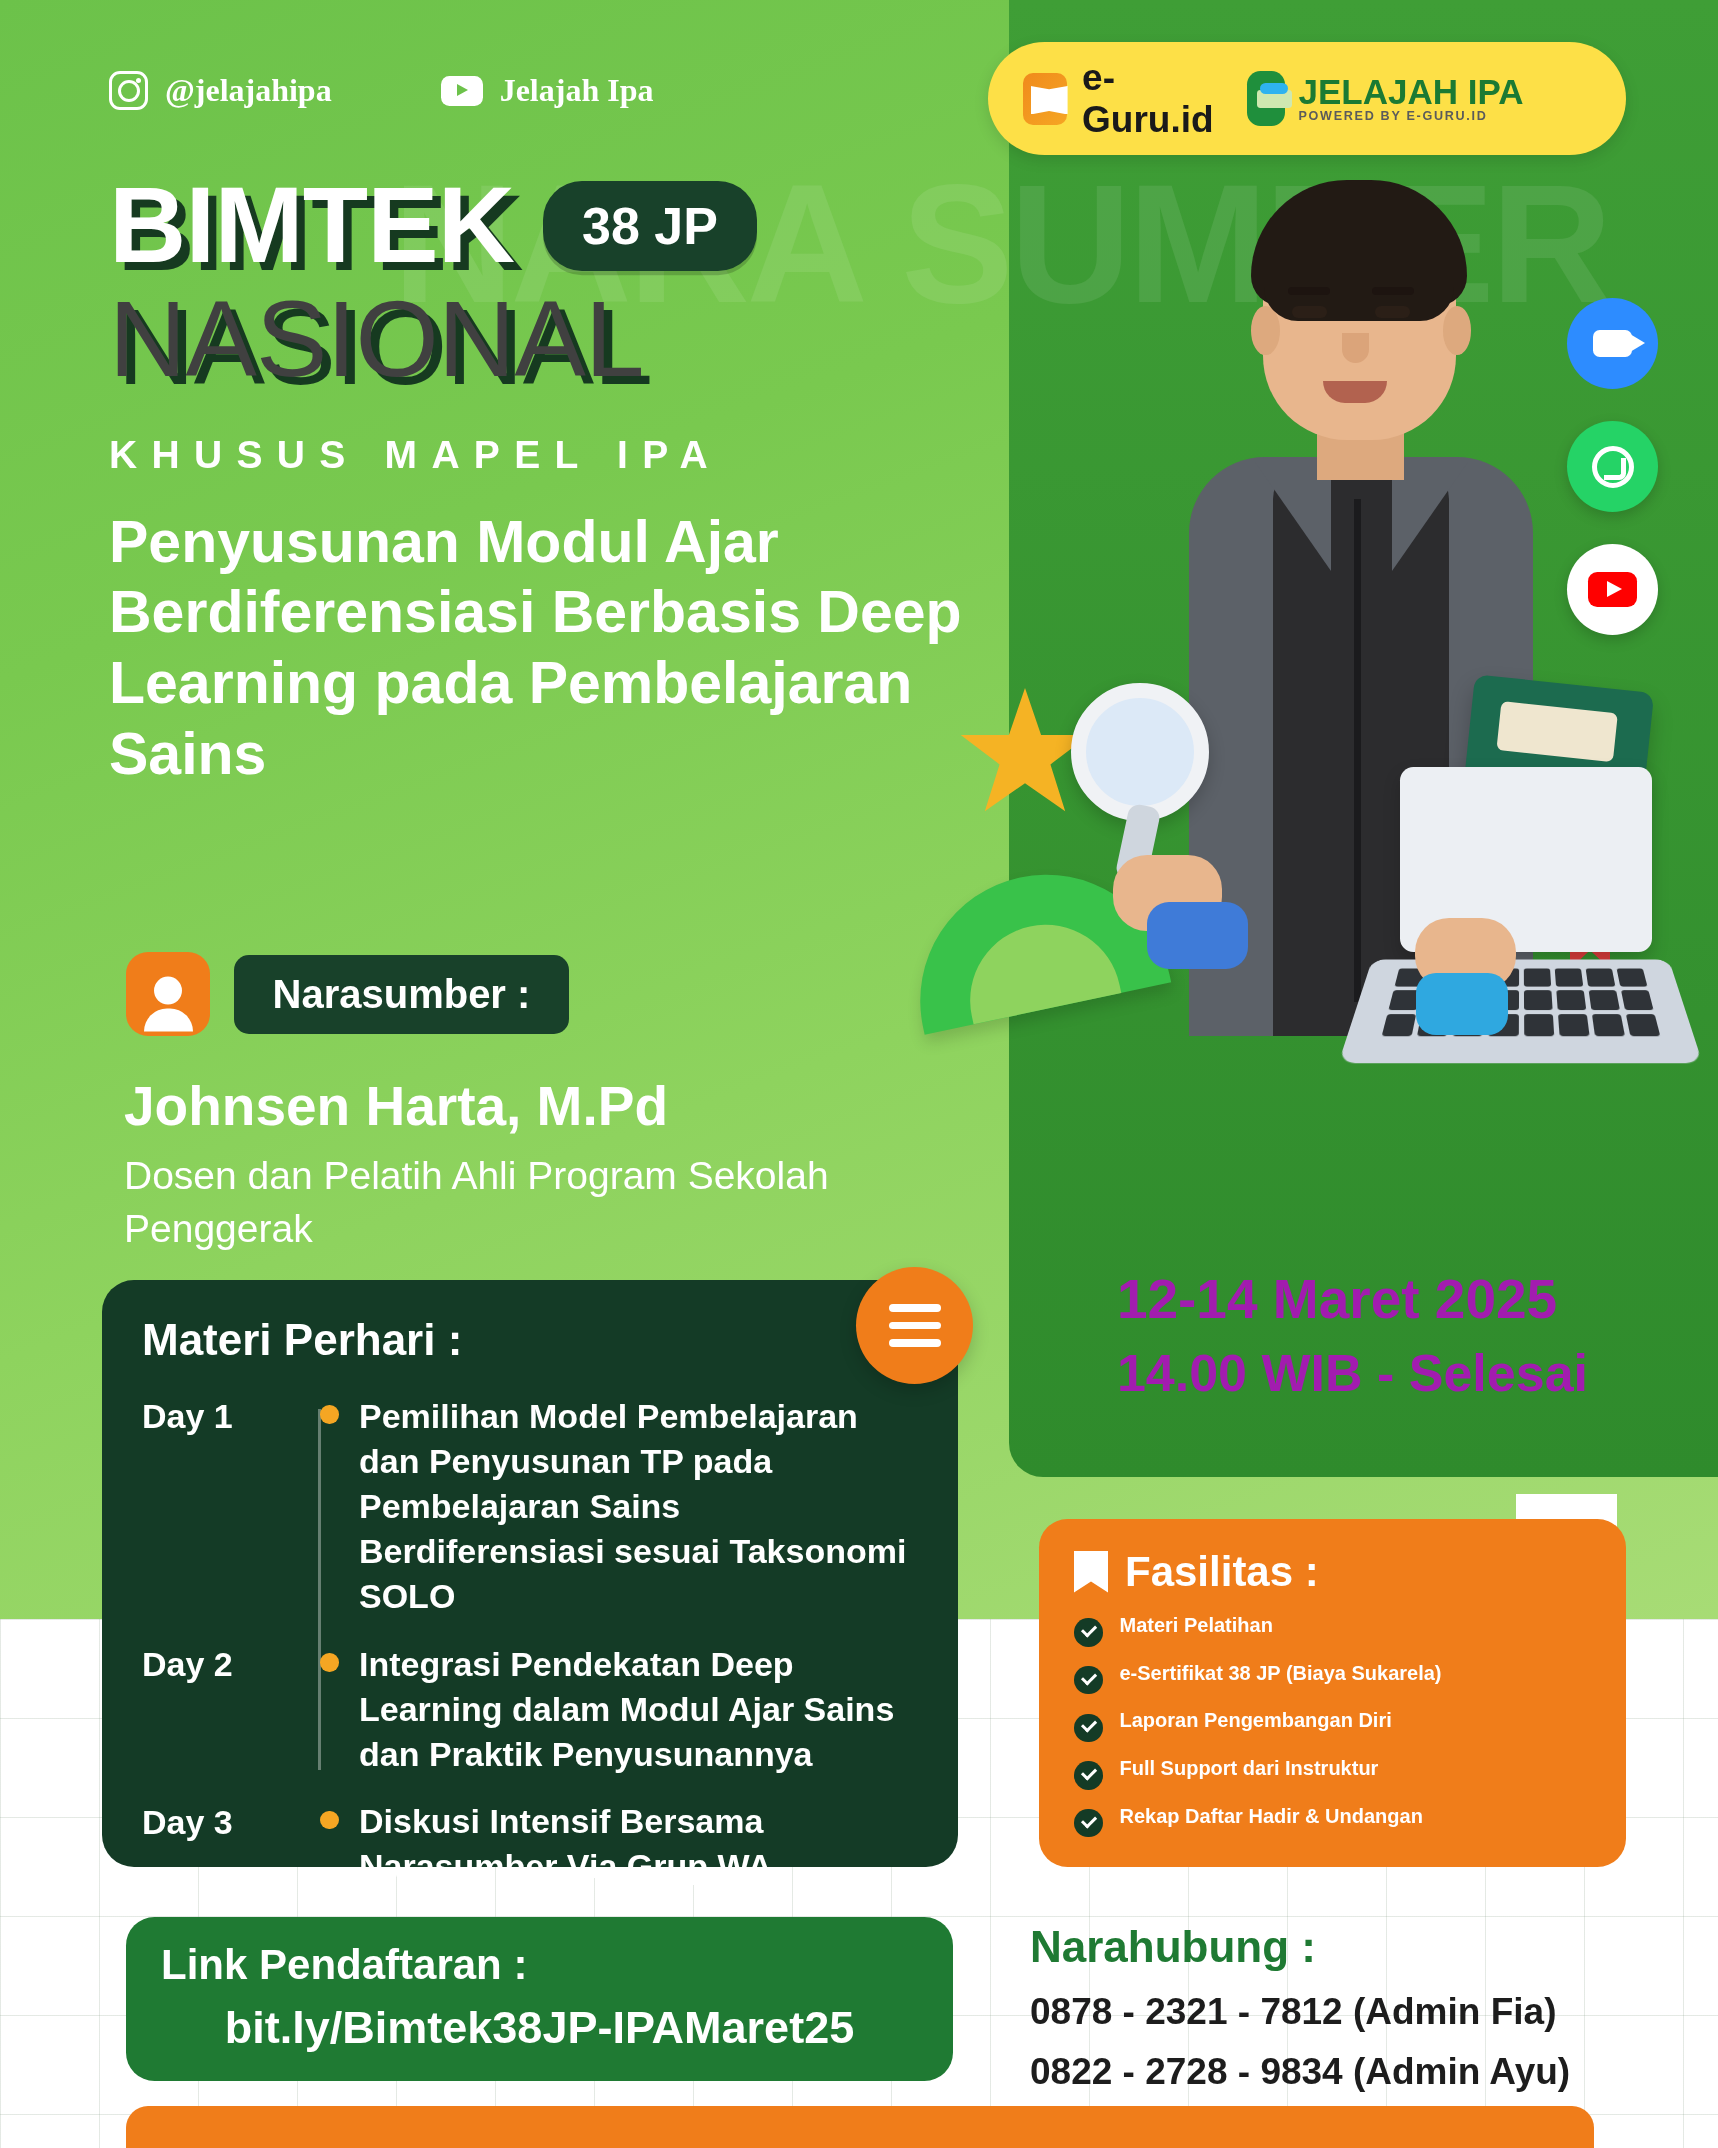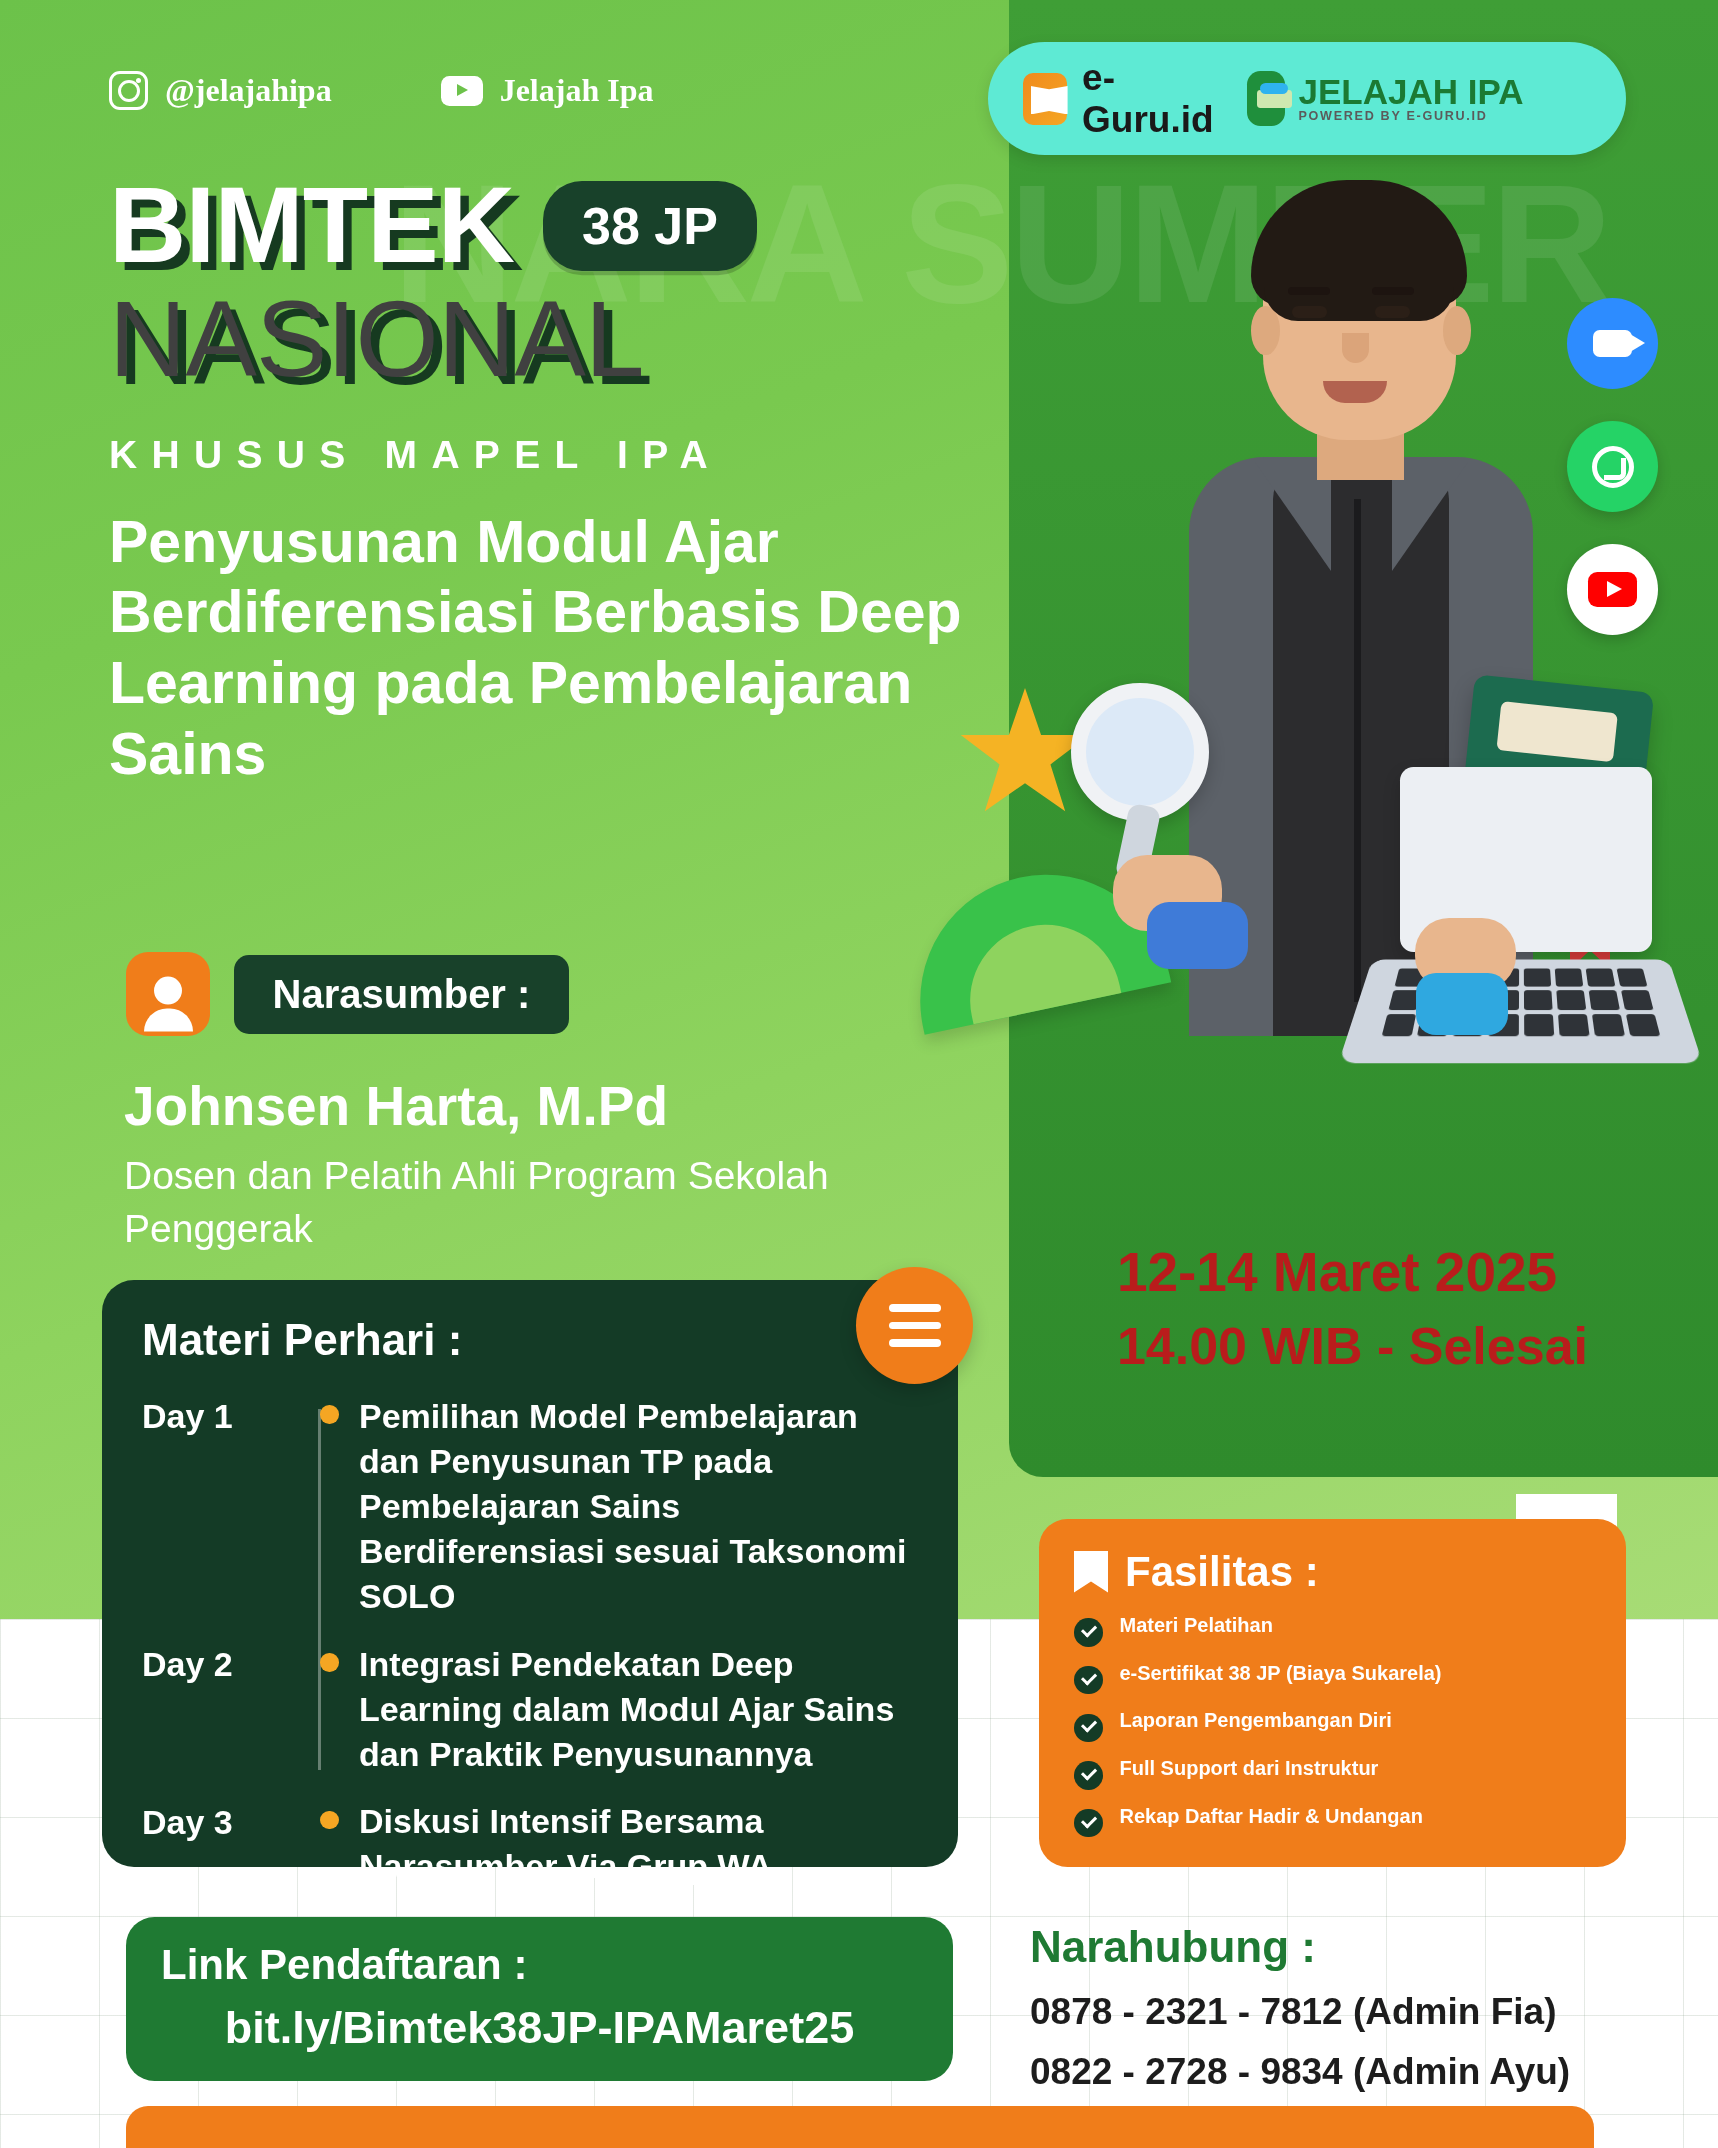--- a/index.html
+++ b/index.html
@@ -97,21 +97,21 @@
     left: 16px; top: 8.4px;
     border-left: 11.7px solid #6cc24a;
     border-top: 6.7px solid transparent;
     border-bottom: 6.7px solid transparent;
   }
   
   .brand-pill {
     position: absolute;
     right: 92px; top: 42px;
     width: 638px; height: 113px;
-    background: #5eead4;
+    background: #fde047;
     border-radius: 57px;
     display: flex; align-items: center;
     padding: 0 35px;
     gap: 25px;
     box-shadow: 0 5px 15px rgba(0,0,0,0.12);
   }
   .eguru-logo { display: flex; align-items: center; gap: 15px; }
   .eguru-mark {
     width: 52px; height: 52px;
     background: linear-gradient(135deg,#f08a1c,#f5a623);
@@ -437,22 +437,22 @@
   .hand2 {
     position: absolute; right: 143px; top: 738px;
     width: 101px; height: 72px; background: #e8b68d; border-radius: 34px;
   }
   .cuff2 {
     position: absolute; right: 151px; top: 793px;
     width: 92px; height: 62px; background: #2fa8e0; border-radius: 20px;
   }
   
   .date-block {
-    position: absolute; right: 130px; top: 1240px;
-    text-align: left; color: #b91c1c;
+    position: absolute; right: 130px; top: 1267px;
+    text-align: left; color: #a21caf;
   }
   .date-line1 { font-size: 55px; font-weight: 900; }
   .date-line2 { font-size: 52px; font-weight: 700; margin-top: 11.7px; }
   
   .side-icons {
     position: absolute; right: 60px; top: 298px;
     display: flex; flex-direction: column; gap: 32px;
   }
   .circ {
     width: 91px; height: 91px; border-radius: 50%;

